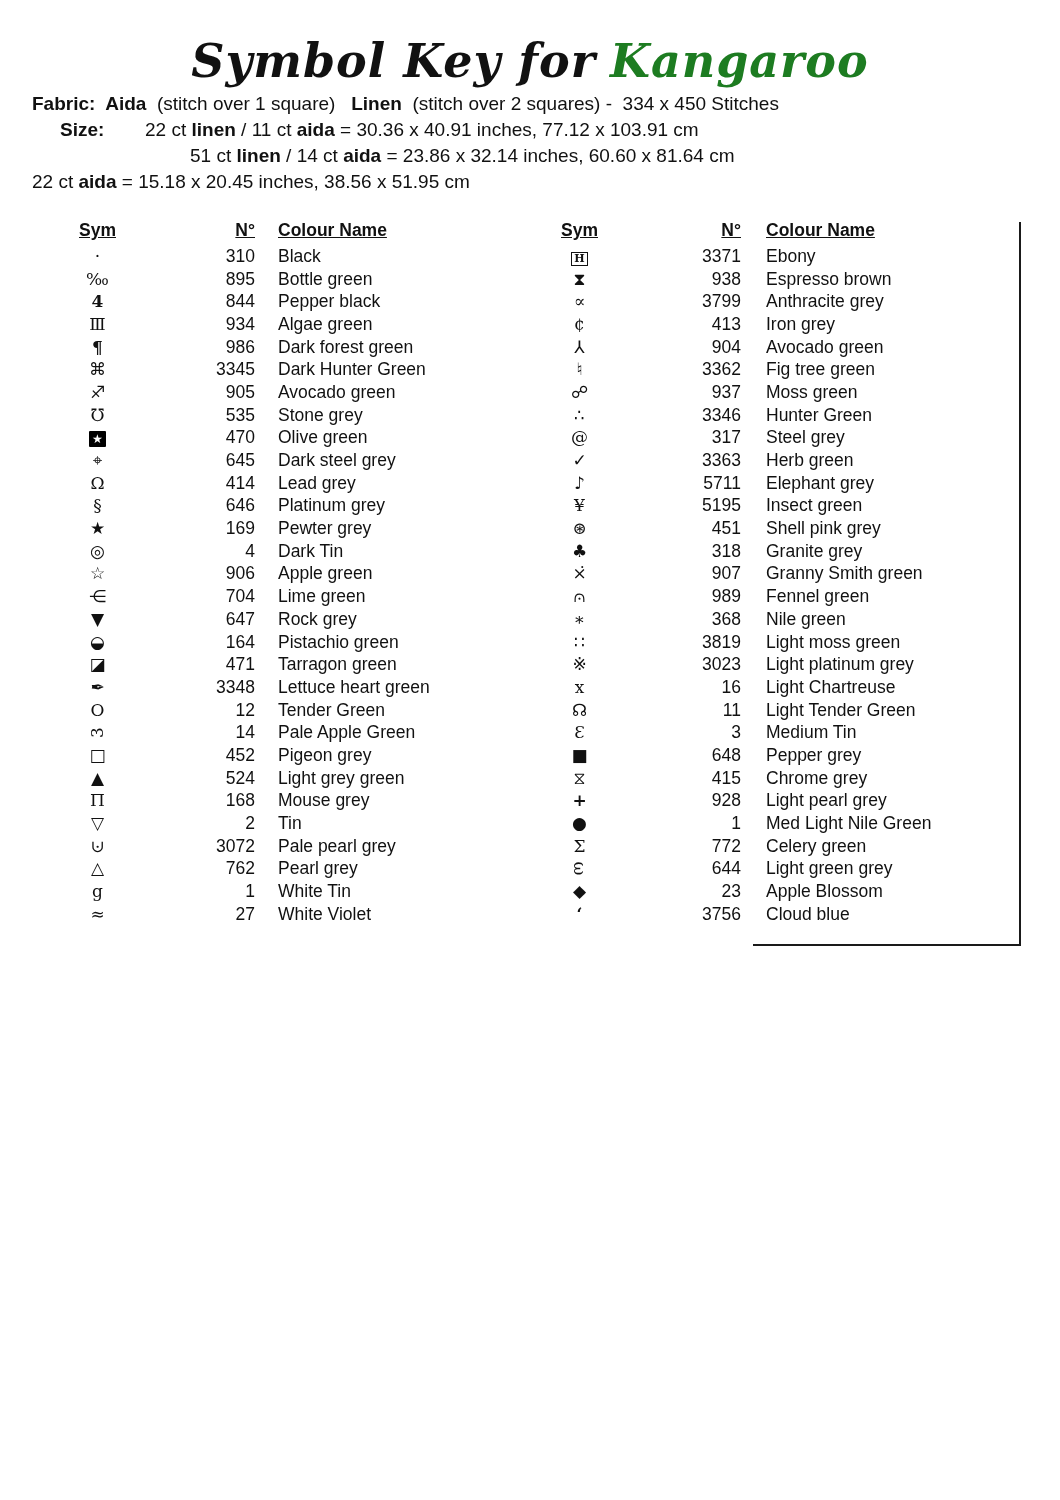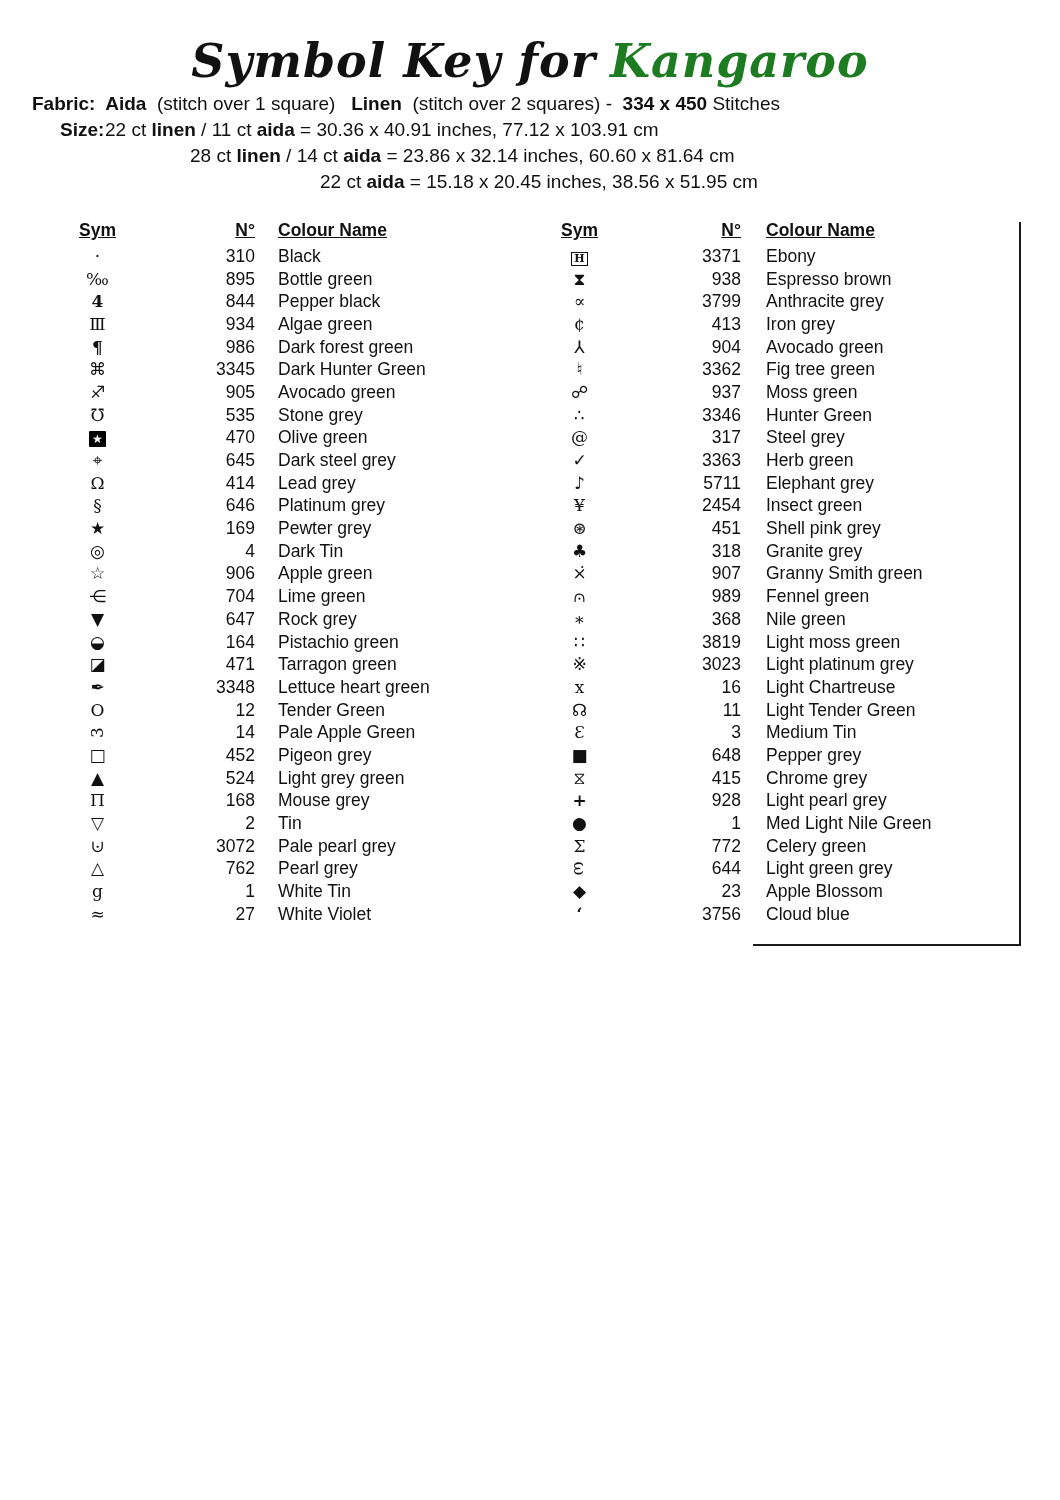--- a/index.html
+++ b/index.html
@@ -52,28 +52,28 @@
 </style>
 </head>
 <body>
 
 <div class="page">
 
   <div class="title">
     <span>Symbol Key for</span><span class="subject" style="color: rgb(29, 124, 33);">Kangaroo</span>
   </div>
 
-  <div class="fabric-line"><span style="font-weight: bold;">Fabric:  Aida</span><span>  (stitch over 1 square)   </span><span style="font-weight: bold;">Linen</span><span>  (stitch over 2 squares) -  </span><span style="font-weight: bold;">334 x 450</span><span> Stitches</span></div>
+  <div class="fabric-line"><span style="font-weight: bold;">Fabric:  Aida</span><span>  (stitch over 1 square)   </span><span style="font-weight: bold;">Linen</span><span>  (stitch over 2 squares) -  </span><span style="font-weight: normal;">334 x 450</span><span> Stitches</span></div>
 
   <div class="size-block">
     <span class="size-label">Size:</span>
     <div>
-        <div class="size-line" style="margin-left: 73px;"><span>22 ct </span><span style="font-weight: bold;">linen</span><span> / 11 ct </span><span style="font-weight: bold;">aida</span><span> = 30.36 x 40.91 inches, 77.12 x 103.91 cm</span></div>
-        <div class="size-line" style="margin-left: 158px;"><span>28 ct </span><span style="font-weight: bold;">linen</span><span> / 14 ct </span><span style="font-weight: bold;">aida</span><span> = 23.86 x 32.14 inches, 60.60 x 81.64 cm</span></div>
-        <div class="size-line" style="margin-left: 288px;"><span>22 ct </span><span style="font-weight: bold;">aida</span><span> = 15.18 x 20.45 inches, 38.56 x 51.95 cm</span></div>
+        <div class="size-line" style="margin-left: 113px;"><span>22 ct </span><span style="font-weight: bold;">linen</span><span> / 11 ct </span><span style="font-weight: bold;">aida</span><span> = 30.36 x 40.91 inches, 77.12 x 103.91 cm</span></div>
+        <div class="size-line" style="margin-left: 158px;"><span>51 ct </span><span style="font-weight: bold;">linen</span><span> / 14 ct </span><span style="font-weight: bold;">aida</span><span> = 23.86 x 32.14 inches, 60.60 x 81.64 cm</span></div>
+        <div class="size-line" style=""><span>22 ct </span><span style="font-weight: bold;">aida</span><span> = 15.18 x 20.45 inches, 38.56 x 51.95 cm</span></div>
       </div>
   </div>
 
   <div class="col col-left">
     <div class="thead">
       <span class="c-sym">Sym</span>
       <span class="c-num">N°</span>
       <span class="c-name">Colour Name</span>
     </div>
     <div class="rows">
@@ -287,21 +287,21 @@
           <span class="c-num">3363</span>
           <span class="c-name">Herb green</span>
         </div>
         <div class="trow">
           <span class="c-sym"><span class="sym">♪</span></span>
           <span class="c-num">5711</span>
           <span class="c-name">Elephant grey</span>
         </div>
         <div class="trow">
           <span class="c-sym"><span class="sym">¥</span></span>
-          <span class="c-num">2454</span>
+          <span class="c-num">5195</span>
           <span class="c-name">Insect green</span>
         </div>
         <div class="trow">
           <span class="c-sym"><span class="sym">⊛</span></span>
           <span class="c-num">451</span>
           <span class="c-name">Shell pink grey</span>
         </div>
         <div class="trow">
           <span class="c-sym"><span class="sym">♣</span></span>
           <span class="c-num">318</span>

